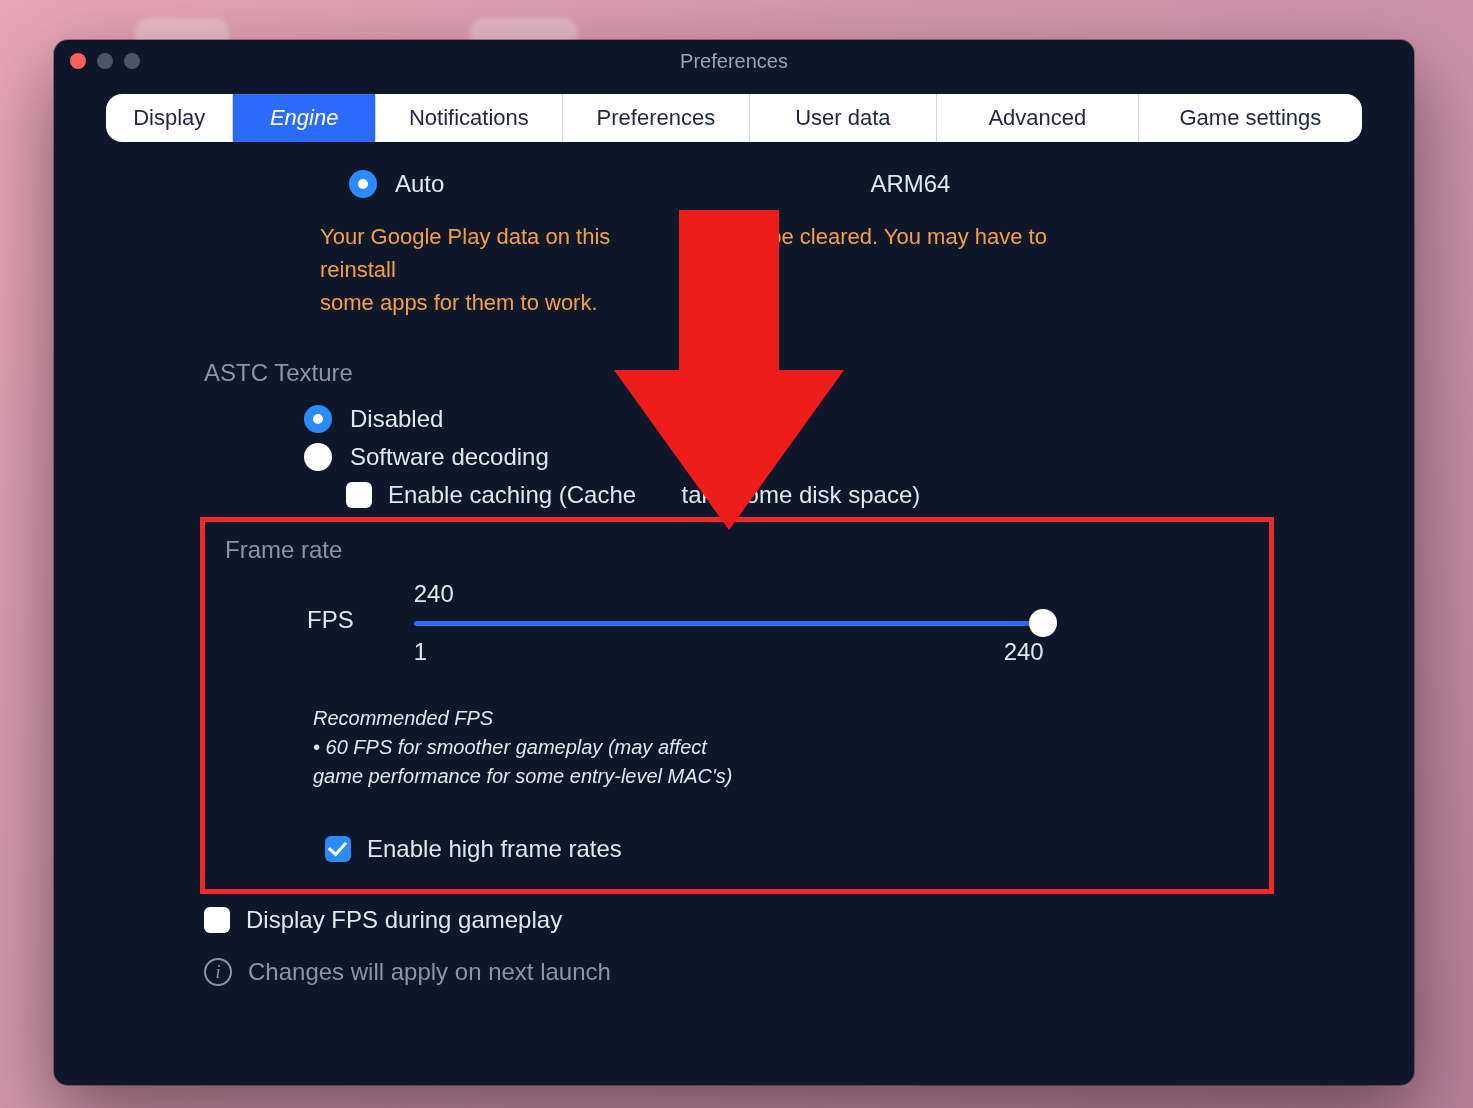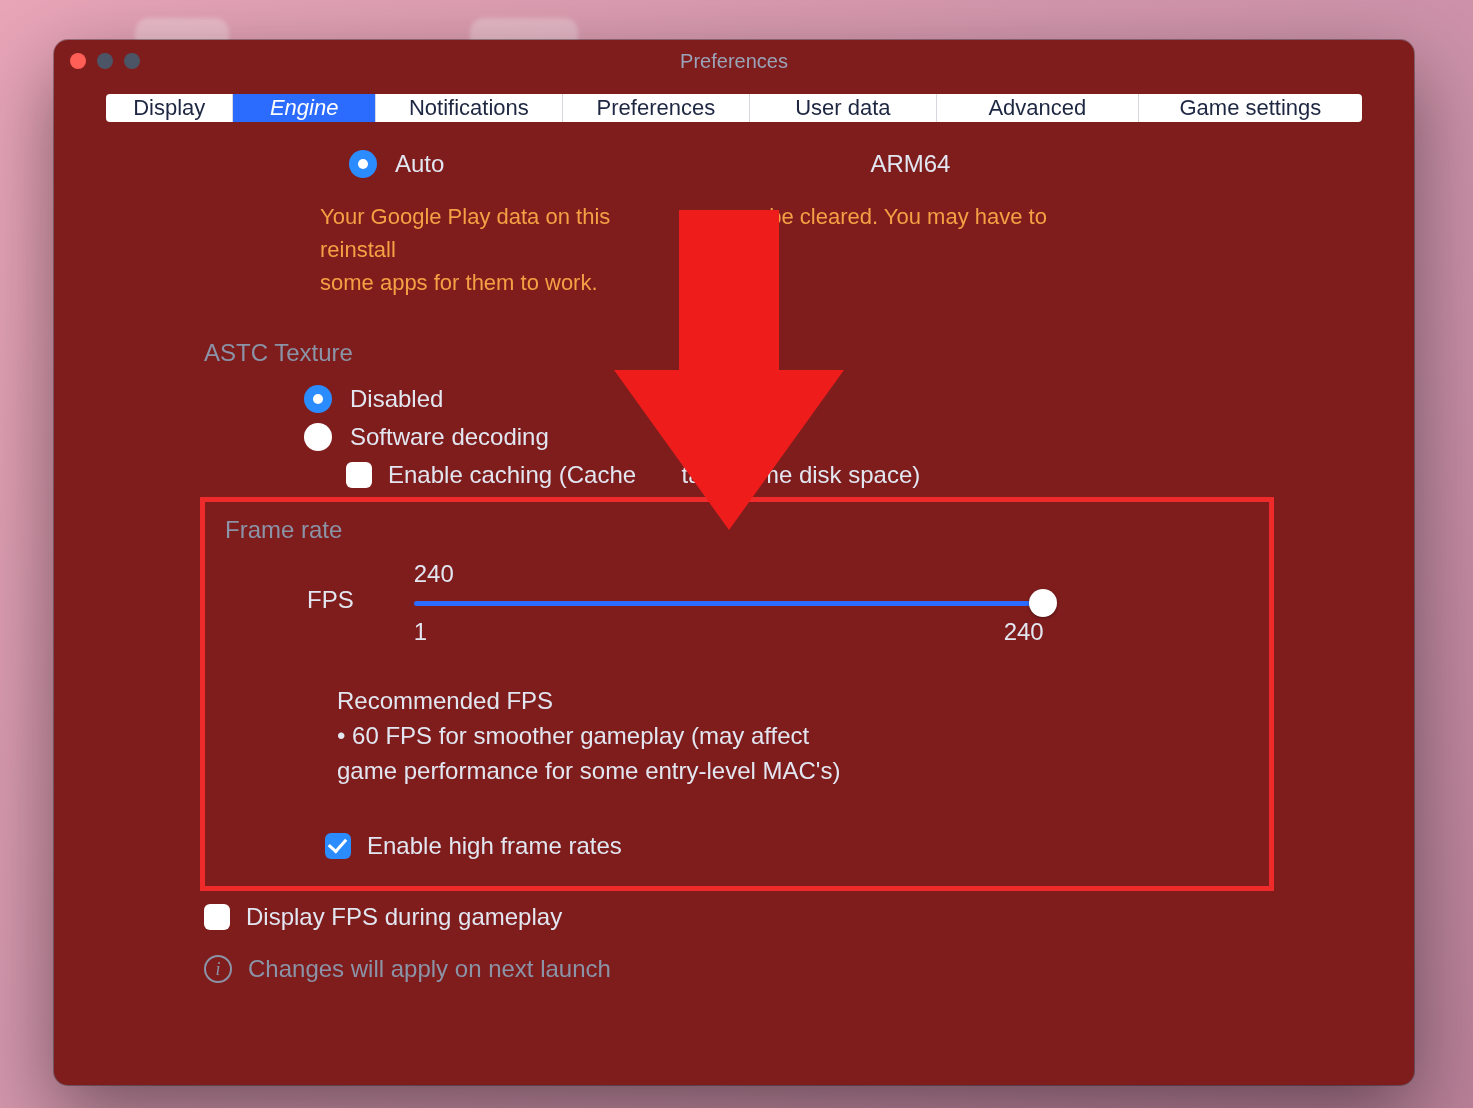--- a/index.html
+++ b/index.html
@@ -19,21 +19,21 @@
   }
   .bg-blur1 { left: 135px; top: 18px; width: 94px; height: 54px; }
   .bg-blur2 { left: 470px; top: 18px; width: 108px; height: 54px; }
 
   .window {
     position: absolute;
     left: 54px;
     top: 40px;
     width: 1360px;
     height: 1045px;
-    background: #7f1d1d;
+    background: #0f172a;
     border-radius: 14px;
     box-shadow: 0 30px 80px rgba(0,0,0,0.45), 0 0 0 1px rgba(0,0,0,0.3);
     overflow: hidden;
   }
   .titlebar {
     height: 42px;
     display: flex;
     align-items: center;
     padding: 0 16px;
     position: relative;
@@ -53,24 +53,24 @@
     left: 0; right: 0;
     text-align: center;
     color: #9aa3b8;
     font-size: 20px;
     pointer-events: none;
   }
 
   .tabs-row {
     margin: 12px 52px 0 52px;
     background: #ffffff;
-    border-radius: 4px;
+    border-radius: 16px;
     display: flex;
     align-items: stretch;
-    height: 28px;
+    height: 48px;
     overflow: hidden;
   }
   .tab {
     flex: 1;
     display: flex;
     align-items: center;
     justify-content: center;
     font-size: 22px;
     color: #1e2742;
     border-left: 1px solid #d5d8df;
@@ -215,25 +215,26 @@
     cursor: grab;
   }
   .range-labels {
     display: flex;
     justify-content: space-between;
     font-size: 24px;
     margin-top: 4px;
   }
 
   .reco {
-    margin-left: 112px;
+    margin-left: 88px;
     margin-top: 38px;
     margin-right: 200px;
-    font-size: 24px;
+    font-size: 20px;
     line-height: 1.45;
+    font-style: italic;
   }
 
   .frame-check {
     margin-left: 100px;
     margin-top: 44px;
   }
 
   .after-box-check {
     margin-top: 12px;
   }

